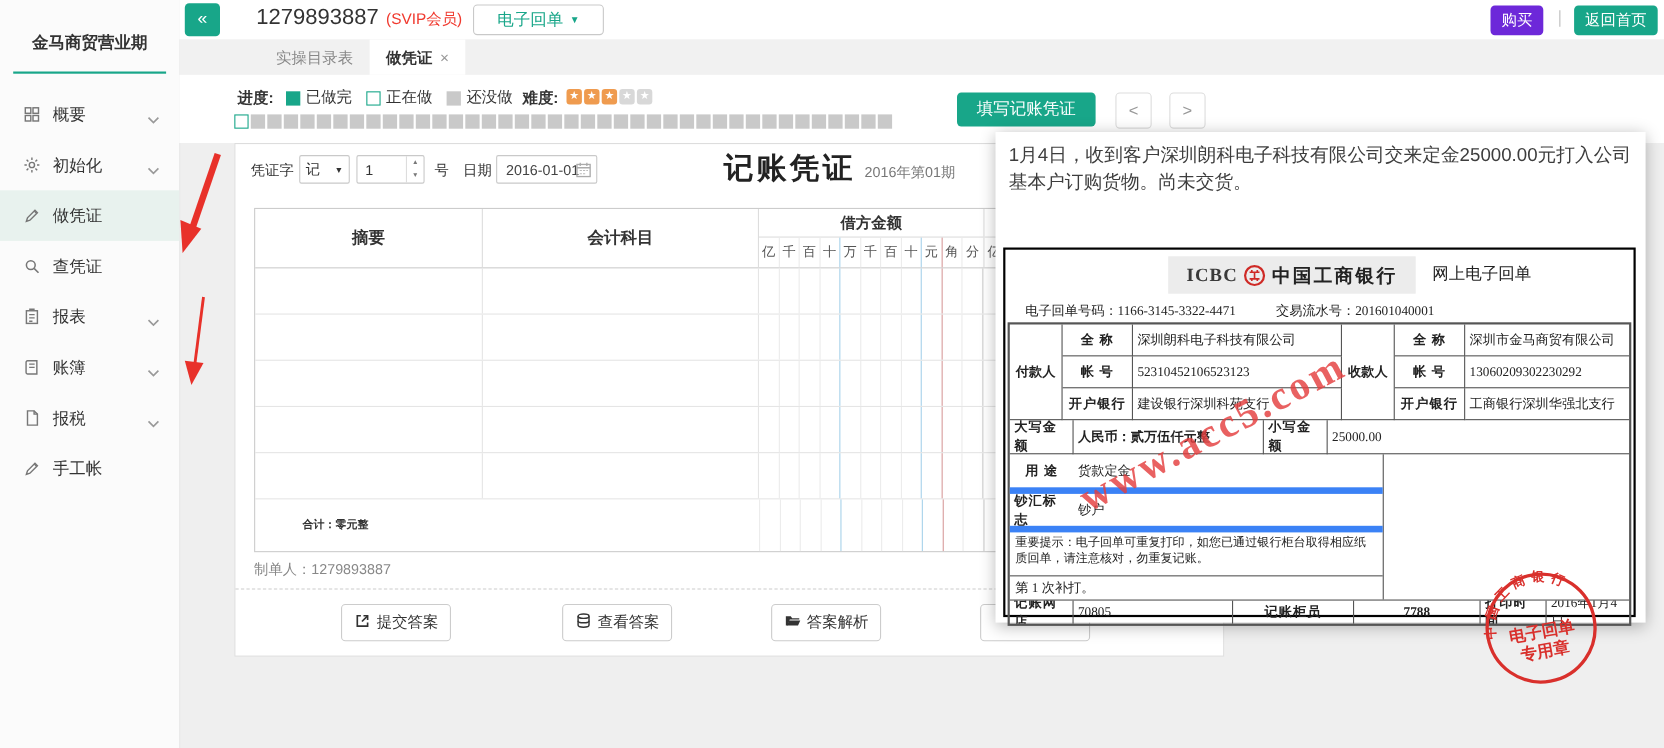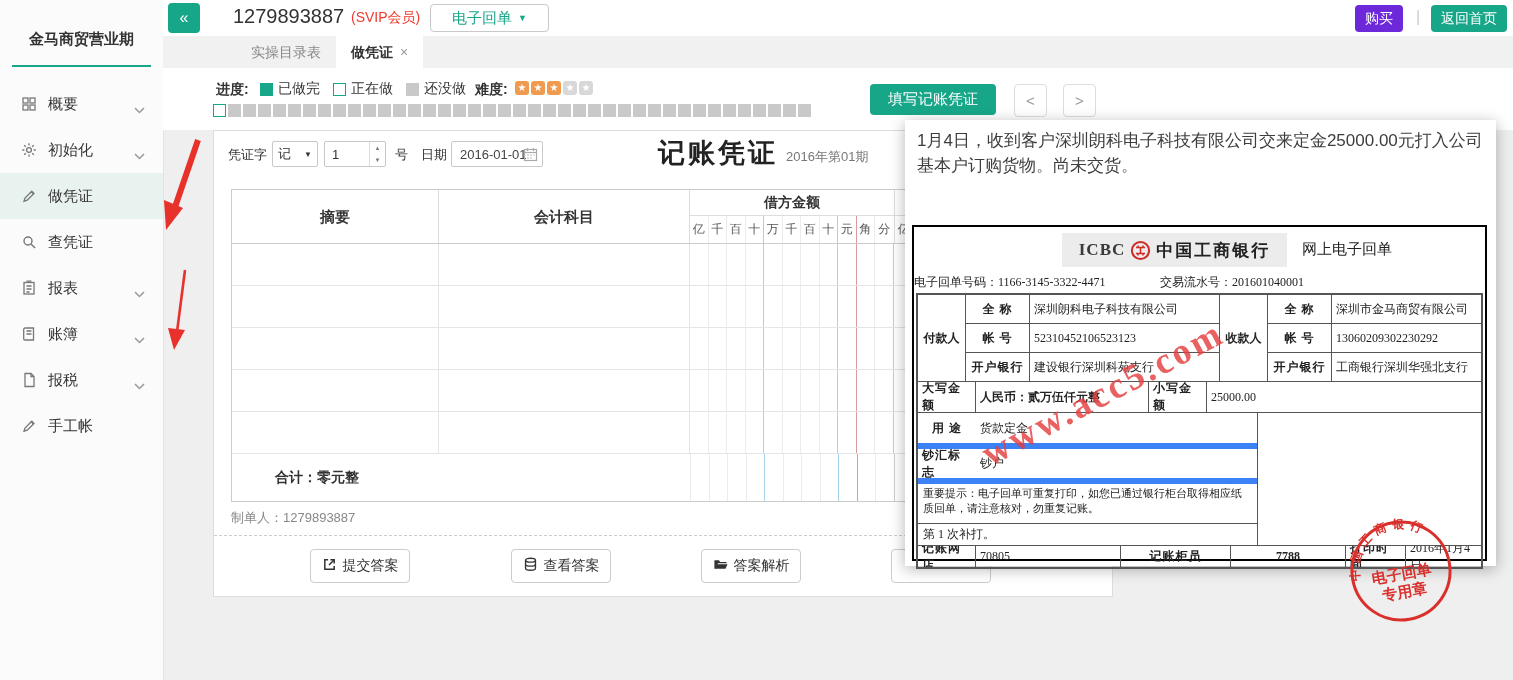--- a/index.html
+++ b/index.html
@@ -74,42 +74,42 @@
   .amt-group:last-child{border-right:none;}
   .amt-title{height:25px;line-height:25px;text-align:center;font-weight:bold;font-size:14px;border-bottom:1px solid #ddd;}
   .digit-row{display:flex;height:27px;}
   .dg{width:18.5px;box-sizing:border-box;border-right:1px solid #ececec;font-size:12px;color:#555;text-align:center;line-height:27px;}
   .dg:last-child{border-right:none;}
   .dg.b{border-right-color:#a7d2ea;} .dg.r{border-right-color:#d89c9c;} .dg.g{border-right-color:#ccc;}
   .v-row{display:flex;border-bottom:1px solid #e5e5e5;height:41px;}
   .v-row .sum-col,.v-row .acc-col{border-right:1px solid #e5e5e5;}
   .v-row .dg{height:41px;line-height:41px;}
   .v-total{display:flex;height:47px;}
-  .v-total-label{width:459px;box-sizing:border-box;padding-left:43px;line-height:47px;font-size:14px;font-weight:bold;border-right:1px solid #ececec;}
+  .v-total-label{width:459px;box-sizing:border-box;padding-left:43px;line-height:47px;font-size:10px;font-weight:bold;border-right:1px solid #ececec;}
   .v-total .dg{height:47px;}
   .preparer{position:absolute;left:17px;top:378px;font-size:13px;color:#888;}
   .dashline{position:absolute;left:0;right:0;top:404px;border-top:1px dashed #ccc;}
   .act{position:absolute;top:418px;height:34px;width:100px;background:#fff;border:1px solid #ccc;border-radius:4px;
        font-size:14px;color:#333;cursor:pointer;display:flex;align-items:center;justify-content:center;gap:6px;}
   
   .arrows{position:absolute;left:152px;top:128px;z-index:15;pointer-events:none;}
   
   .panel{position:absolute;left:905px;top:120px;width:591px;height:446px;background:#fff;z-index:20;box-shadow:0 3px 14px rgba(0,0,0,.3);}
   .p-head{height:37px;background:#18a084;display:flex;align-items:center;justify-content:space-between;padding:0 12px;}
   .p-title{color:#fff;font-size:15px;font-weight:bold;}
   .p-open{display:flex;align-items:center;gap:8px;color:#fff;font-size:14px;cursor:pointer;}
   .p-desc{padding:9px 12px 0 12px;font-size:17px;color:#3d3d3d;line-height:1.45;}
   
   .receipt{position:absolute;left:7px;top:105px;width:575px;height:336px;background:#fff;border:2px solid #000;box-sizing:border-box;
            font-family:"Liberation Serif","DejaVu Serif",serif;color:#222;}
   .rc-strip{position:absolute;left:148px;top:6px;width:225px;height:34px;background:#ececec;display:flex;align-items:center;justify-content:center;gap:5px;}
   .rc-icbc{font-size:17px;font-weight:bold;color:#3a3a3a;letter-spacing:1px;}
   .rc-bankname{font-size:17px;font-weight:bold;color:#222;letter-spacing:2px;}
   .rc-doctype{position:absolute;left:388px;top:13px;font-size:15px;}
-  .rc-num1{position:absolute;left:0;top:47px;font-size:12px;text-align:right;}
+  .rc-num1{position:absolute;left:18px;top:47px;font-size:12px;text-align:right;}
   .rc-num2{position:absolute;left:246px;top:47px;font-size:12px;}
   .r-table{position:absolute;left:2px;top:66px;width:567px;border:2px solid #555;box-sizing:border-box;font-size:12px;}
   .pp-grid{display:grid;grid-template-columns:48px 64px 190px 48px 64px 1fr;grid-auto-rows:29px;}
   .rc{box-sizing:border-box;border-right:1px solid #555;border-bottom:1px solid #555;display:flex;align-items:center;padding:0 4px;overflow:hidden;}
   .rc.lb{justify-content:center;font-weight:bold;letter-spacing:1px;}
   .rc.nr{border-right:none;}
   .rc.spanv{grid-row:span 3;justify-content:center;font-weight:bold;}
   .amt-grid{display:grid;grid-template-columns:58px 173px 58px 1fr;grid-auto-rows:31px;}
   .mid{display:flex;border-bottom:1px solid #555;}
   .mid-left{width:340px;border-right:1px solid #555;box-sizing:border-box;}

